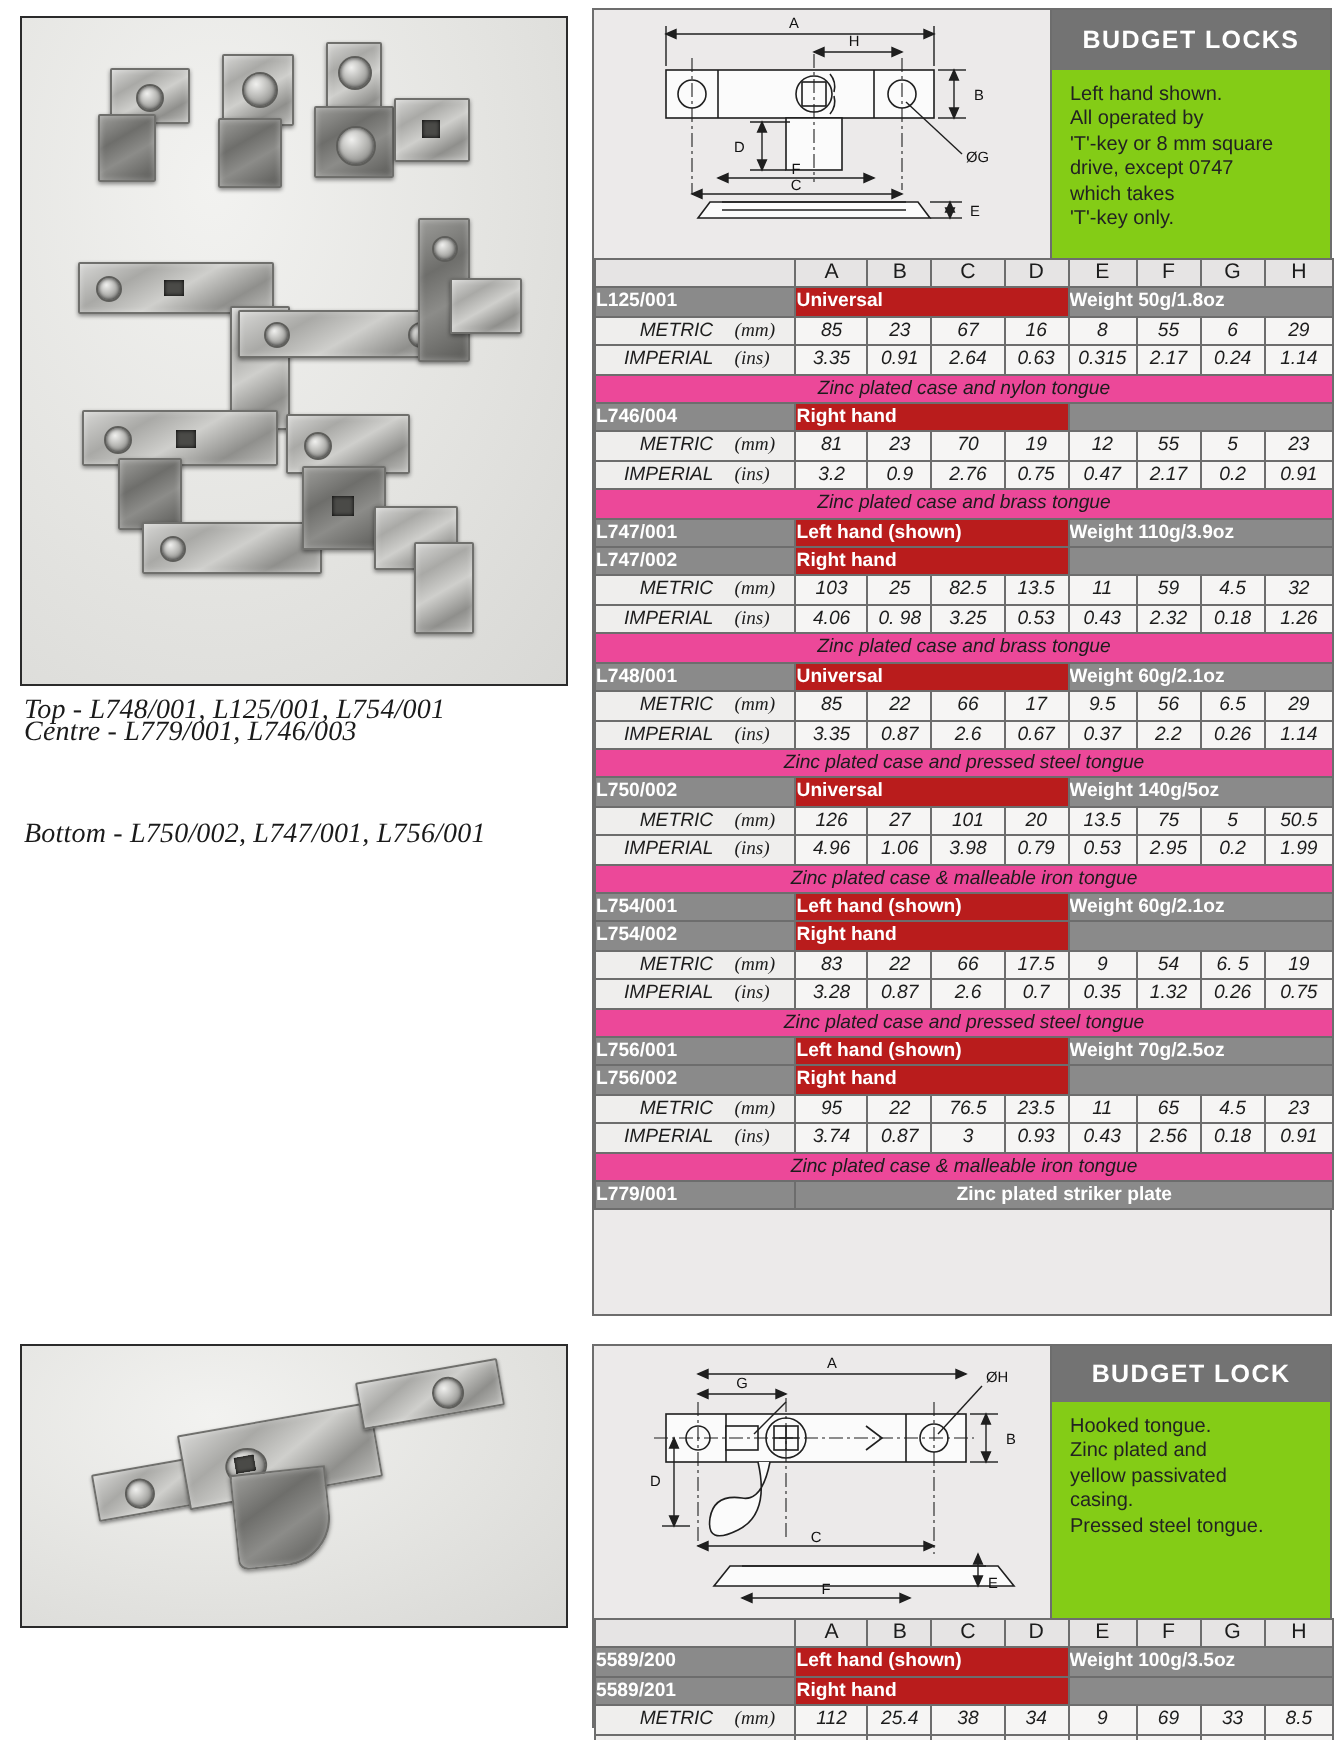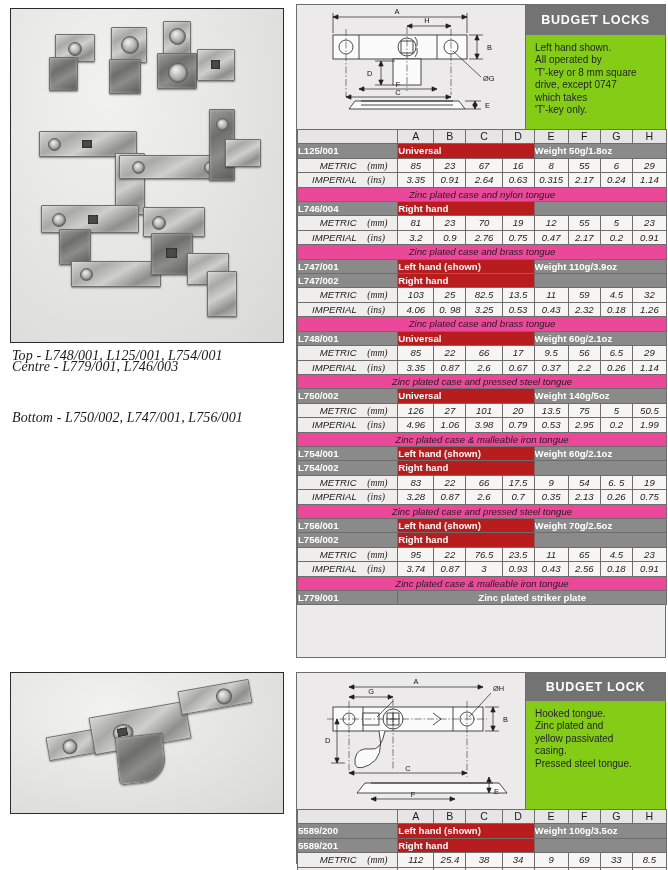--- a/index.html
+++ b/index.html
@@ -422,21 +422,21 @@
             <td class="val">6. 5</td>
             <td class="val">19</td>
           </tr>
           <tr>
             <td class="lbl">IMPERIAL <span class="u">(ins)</span></td>
             <td class="val">3.28</td>
             <td class="val">0.87</td>
             <td class="val">2.6</td>
             <td class="val">0.7</td>
             <td class="val">0.35</td>
-            <td class="val">2.13</td>
+            <td class="val">1.32</td>
             <td class="val">0.26</td>
             <td class="val">0.75</td>
           </tr>
           <tr>
             <td class="note" colspan="9">Zinc plated case and pressed steel tongue</td>
           </tr>
           <tr>
             <td class="rowcode">L756/001</td>
             <td class="hand" colspan="4">Left hand (shown)</td>
             <td class="weight" colspan="4">Weight 70g/2.5oz</td>

